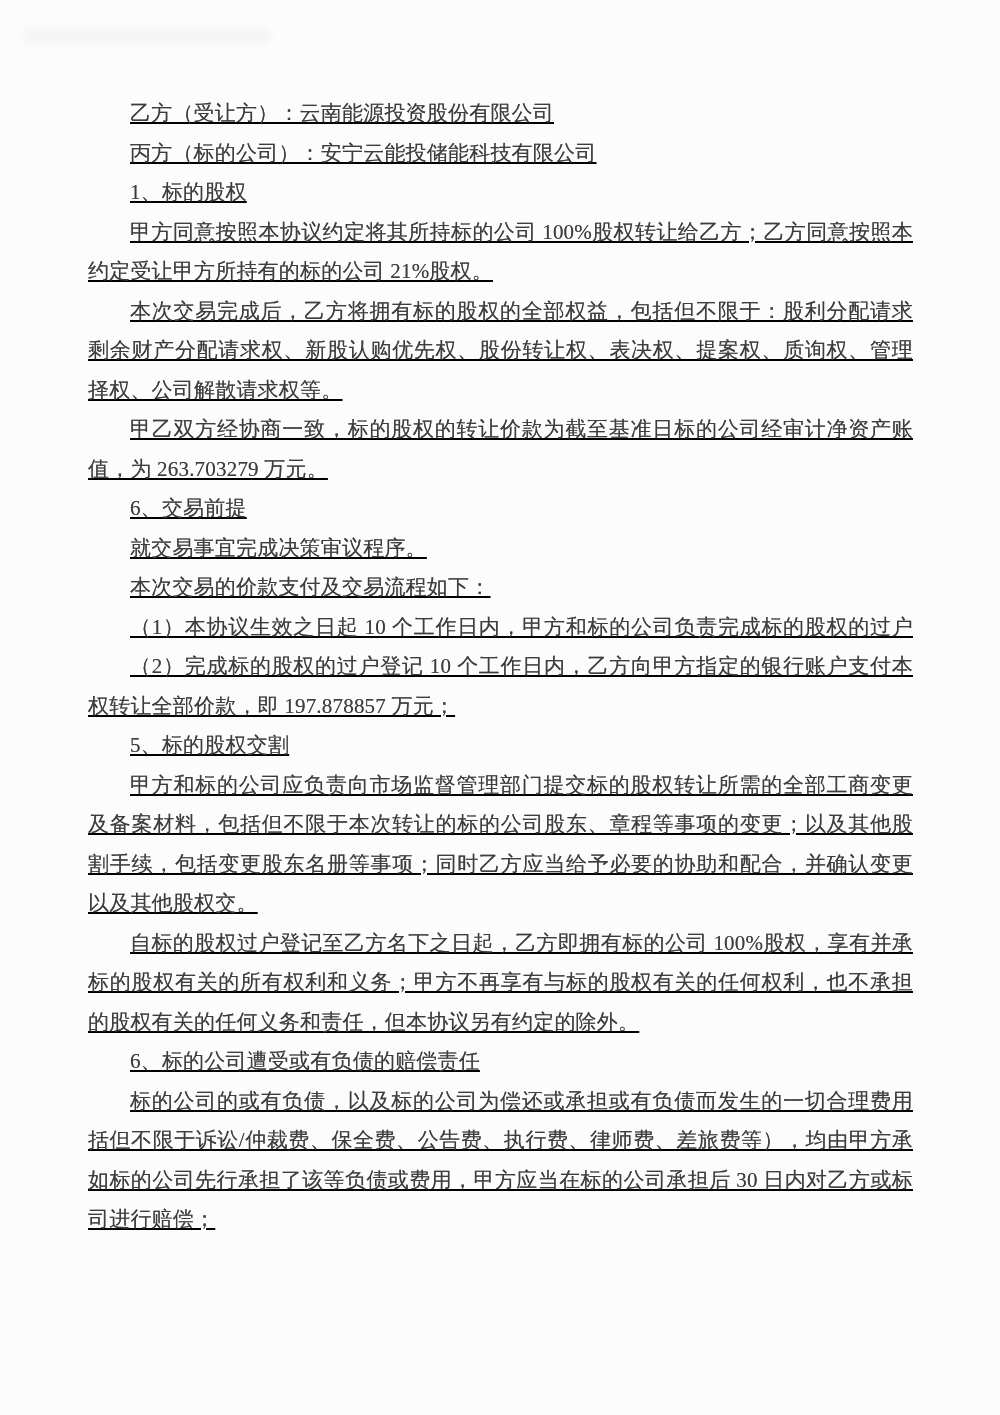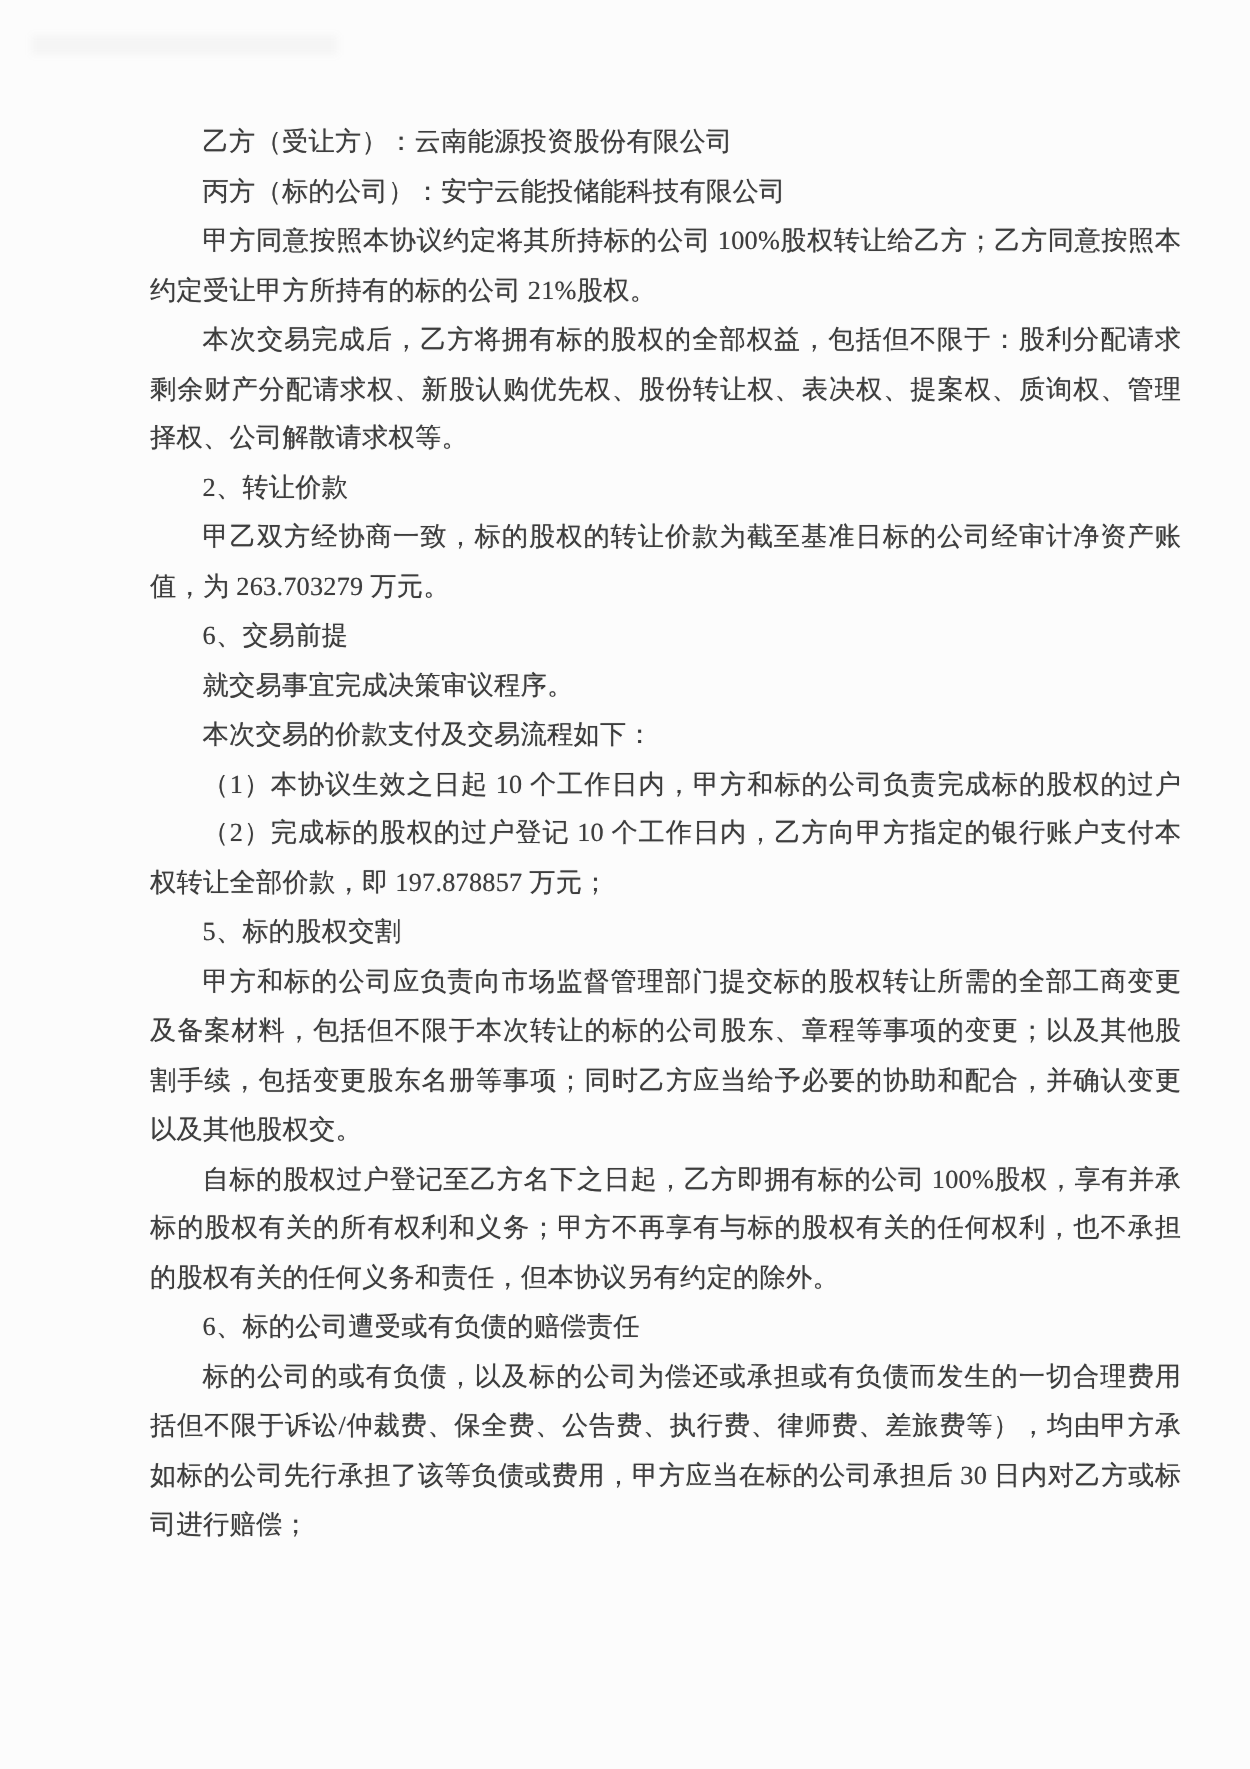--- a/index.html
+++ b/index.html
@@ -10,21 +10,22 @@
     width: 1000px;
     height: 1415px;
     overflow: hidden;
     font-family: "Liberation Serif", "DejaVu Serif", serif;
   }
   .page {
     position: relative;
     width: 1000px;
     height: 1415px;
     box-sizing: border-box;
-    padding: 94px 87px 0 120px;
+    padding: 94px 87px 0 88px;
+    text-decoration: underline;
   }
   .text-block {
     width: 825px;
   }
   .line {
     height: 39.5px;
     line-height: 39.5px;
     font-size: 21px;
     overflow: hidden;
     text-align: left;
@@ -51,26 +52,26 @@
   }
 </style>
 </head>
 <body style="background: rgb(252, 252, 252);">
 
 <div class="page">
   <div class="scan-artifact"></div>
   <div class="text-block" style="color: rgb(61, 61, 61);">
       <div class="line indent">乙方（受让方）：云南能源投资股份有限公司</div>
       <div class="line indent">丙方（标的公司）：安宁云能投储能科技有限公司</div>
+      <div class="line indent">1、标的股权</div>
       <div class="line indent just">甲方同意按照本协议约定将其所持标的公司 100%股权转让给乙方；乙方同意按照本协议</div>
       <div class="line">约定受让甲方所持有的标的公司 21%股权。</div>
       <div class="line indent just">本次交易完成后，乙方将拥有标的股权的全部权益，包括但不限于：股利分配请求权、</div>
       <div class="line just">剩余财产分配请求权、新股认购优先权、股份转让权、表决权、提案权、质询权、管理者选</div>
       <div class="line">择权、公司解散请求权等。</div>
-      <div class="line indent">2、转让价款</div>
       <div class="line indent just">甲乙双方经协商一致，标的股权的转让价款为截至基准日标的公司经审计净资产账面净</div>
       <div class="line">值，为 263.703279 万元。</div>
       <div class="line indent">6、交易前提</div>
       <div class="line indent">就交易事宜完成决策审议程序。</div>
       <div class="line indent">本次交易的价款支付及交易流程如下：</div>
       <div class="line indent just">（1）本协议生效之日起 10 个工作日内，甲方和标的公司负责完成标的股权的过户登记。</div>
       <div class="line indent just">（2）完成标的股权的过户登记 10 个工作日内，乙方向甲方指定的银行账户支付本次股</div>
       <div class="line">权转让全部价款，即 197.878857 万元；</div>
       <div class="line indent">5、标的股权交割</div>
       <div class="line indent just">甲方和标的公司应负责向市场监督管理部门提交标的股权转让所需的全部工商变更登记</div>

